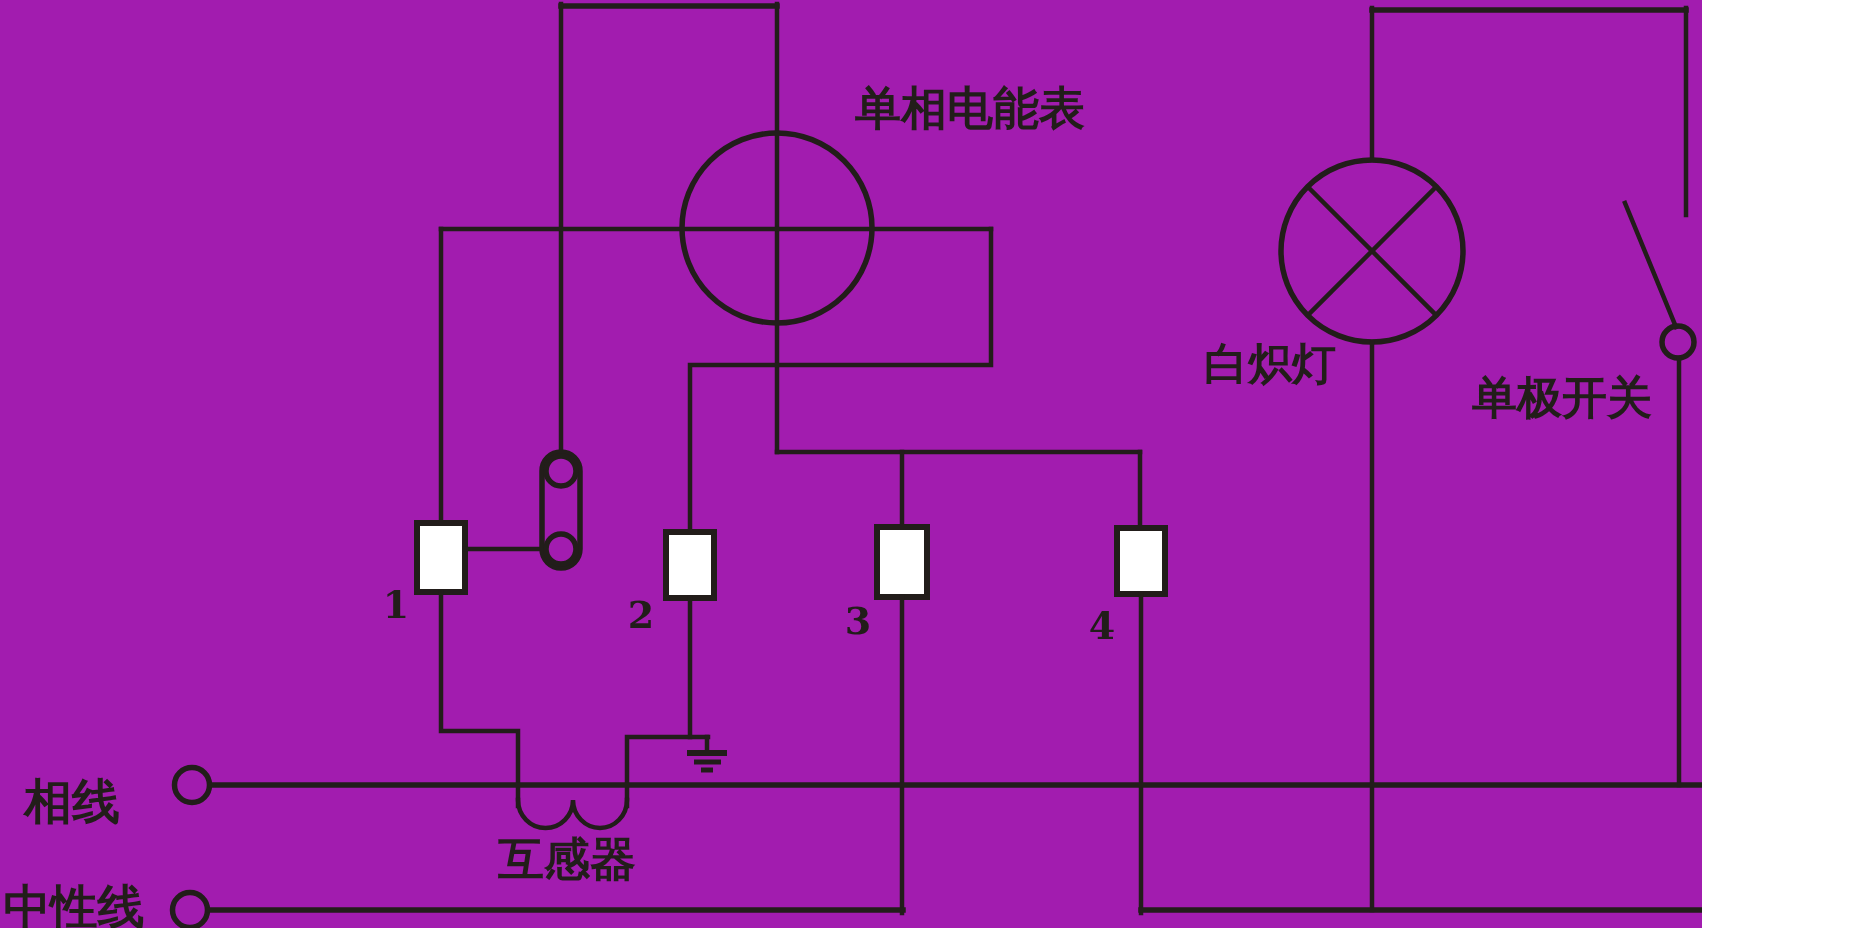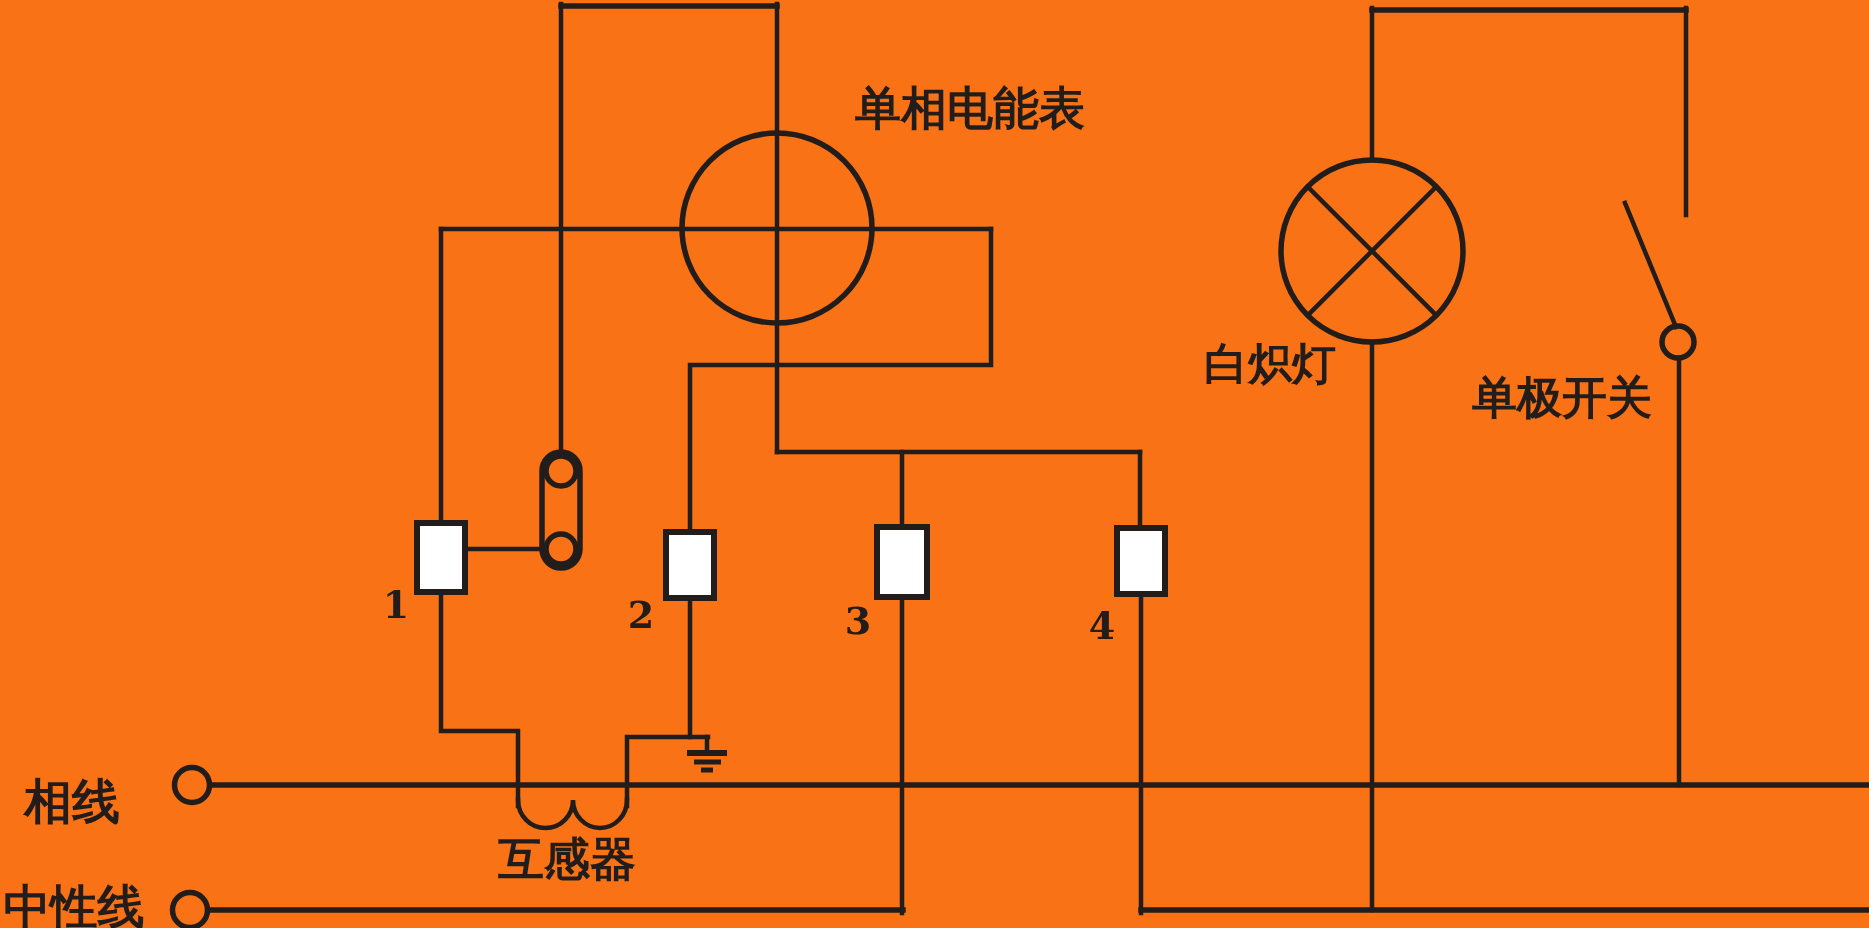--- a/index.html
+++ b/index.html
@@ -1,16 +1,16 @@
 <!DOCTYPE html>
 <html><head>
 <meta charset="utf-8">
 <style>
   html,body{margin:0;padding:0;background:#ffffff;}
-  .stage{position:relative;width:1869px;height:928px;background:#f97316;overflow:hidden;}
+  .stage{position:relative;width:1702px;height:928px;background:#a21caf;overflow:hidden;}
   svg{display:block;}
   .cn-label{font-family:"DejaVu Sans",sans-serif;font-weight:900;fill:#221d1a;}
   .digit-label{font-family:"DejaVu Serif",serif;font-weight:700;fill:#221d1a;}
   .wire{stroke:#221d1a;stroke-width:4.5;fill:none;stroke-linecap:square;}
   .wire-thick{stroke:#221d1a;stroke-width:5.5;fill:none;stroke-linecap:square;}
   .comp{stroke:#221d1a;stroke-width:5.5;fill:none;}
   .termbox{stroke:#221d1a;stroke-width:6;fill:#ffffff;}
 </style>
 </head>
 <body>

